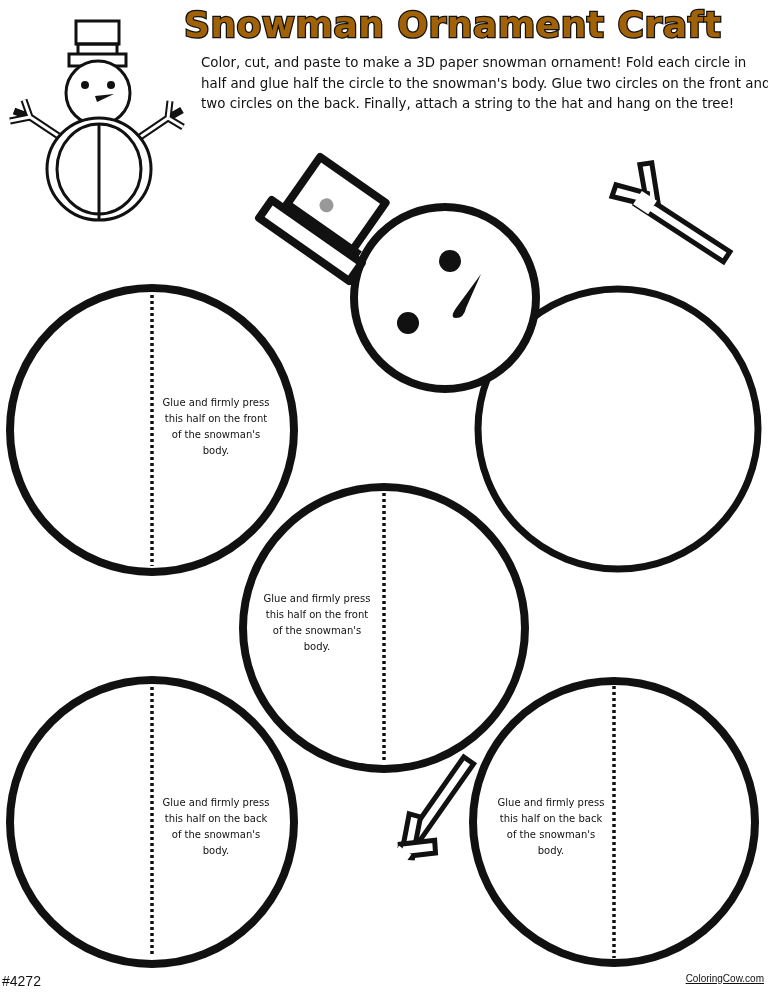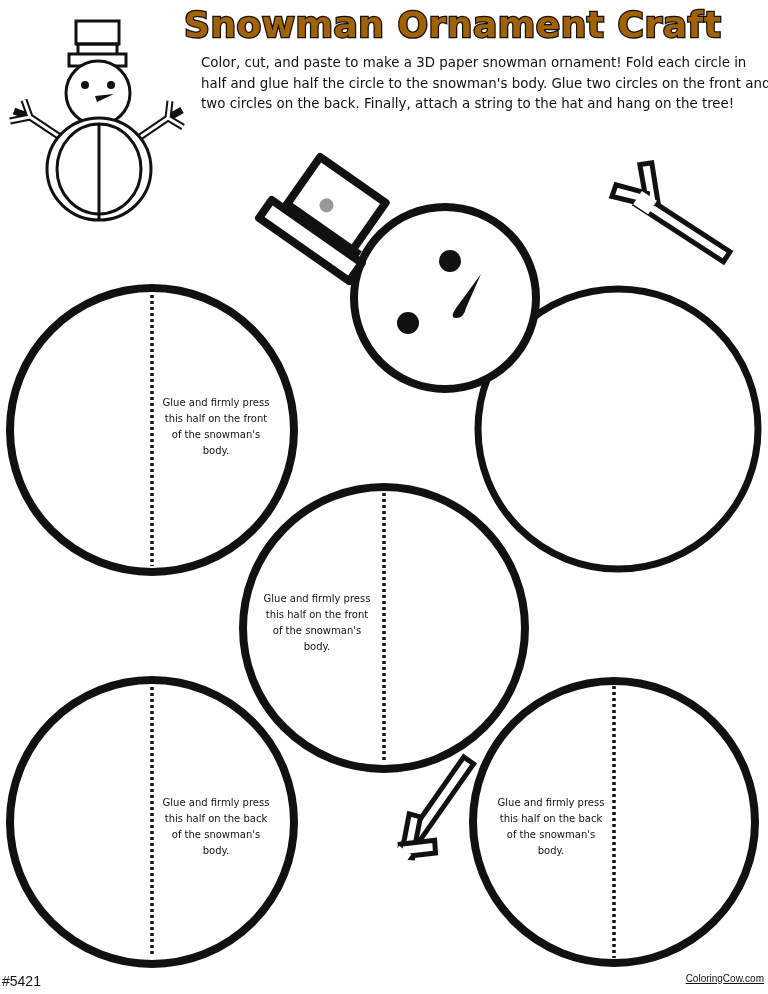--- a/index.html
+++ b/index.html
@@ -104,14 +104,14 @@
     <path d="M0 0 L23 26 L33 18 L10 -8 Z" fill="#fff" stroke="#111" stroke-width="5"></path>
     <rect x="-8" y="-8" width="16" height="15" fill="#fff"></rect>
   </g>
 </svg>
 
 <div class="circle-label" style="left:161px; top:395px;">Glue and firmly press this half on the front of the snowman's body.</div>
 <div class="circle-label" style="left:262px; top:591px;">Glue and firmly press this half on the front of the snowman's body.</div>
 <div class="circle-label" style="left:161px; top:795px;">Glue and firmly press this half on the back of the snowman's body.</div>
 <div class="circle-label" style="left:496px; top:795px;">Glue and firmly press this half on the back of the snowman's body.</div>
 
-<div class="footer-id">#5421</div>
+<div class="footer-id">#4272</div>
 <div class="footer-brand">ColoringCow.com</div>
 
 </body></html>

